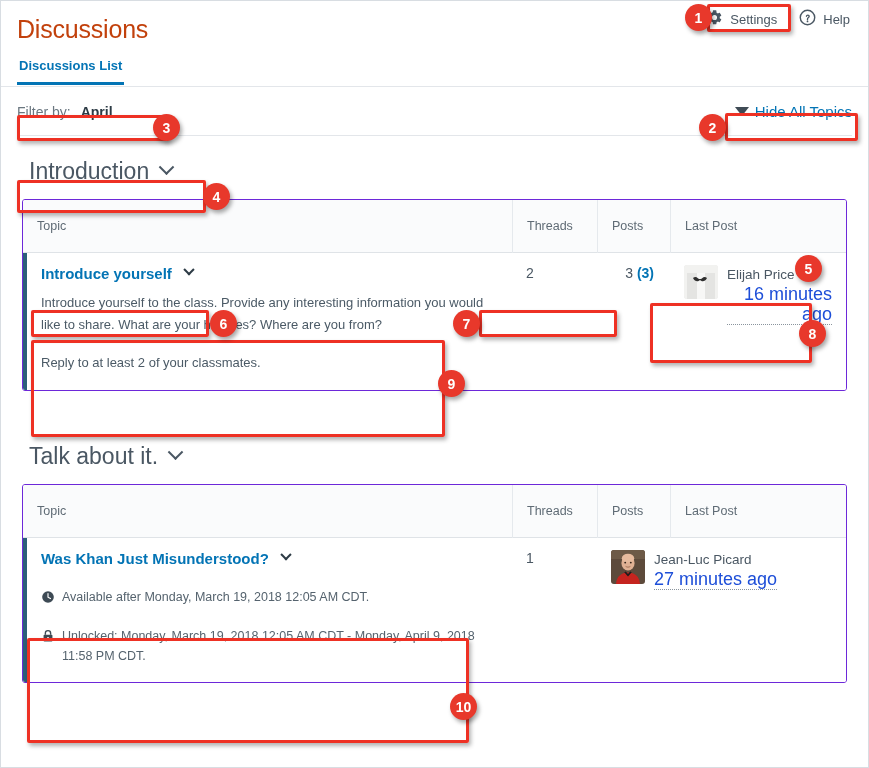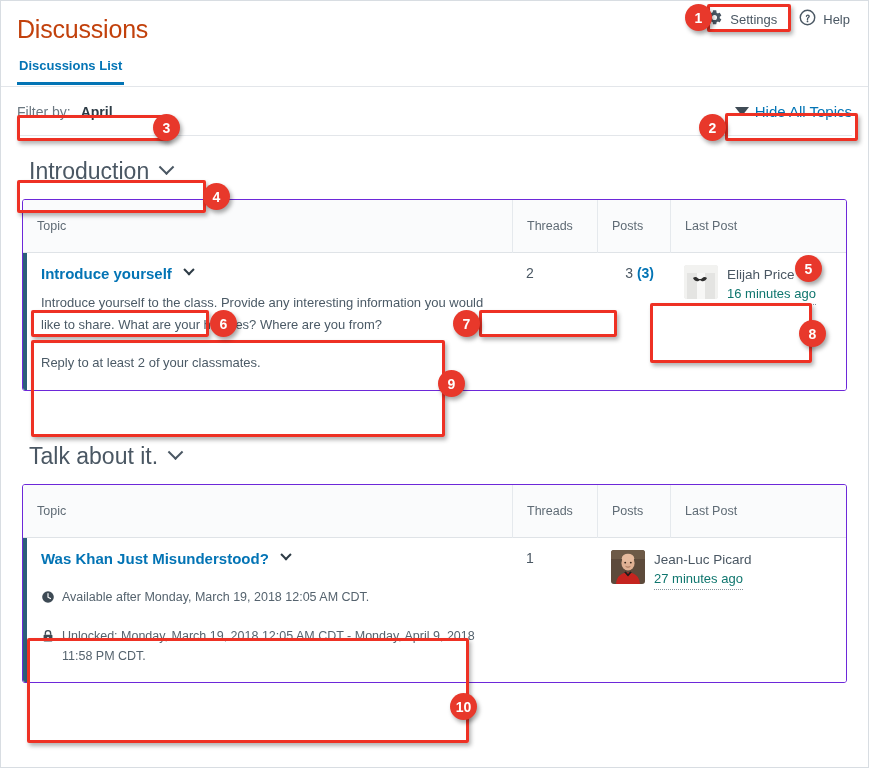--- a/index.html
+++ b/index.html
@@ -235,26 +235,27 @@
   .avatar {
     width: 34px; height: 34px;
     border-radius: 3px;
     flex: 0 0 34px;
     overflow: hidden;
     background: #e8e8e8;
   }
   .lp-text { padding-top: 1px; }
   .lp-name { font-size: 13.5px; color: #4a5763; line-height: 18px; }
   .lp-time {
-    font-size: 13px;
-    color: #0f766e;
+    font-size: 18px;
+    color: #1d4ed8;
     line-height: 20px;
     border-bottom: 1px dotted #8a949d;
     display: inline-block;
     cursor: pointer;
+    text-align: right;
   }
 
   
   .cbox {
     position: absolute;
     border: 3px solid #ee3124;
     border-radius: 2px;
     box-shadow: 2px 3px 4px rgba(0,0,0,0.30);
     pointer-events: none;
     z-index: 20;

